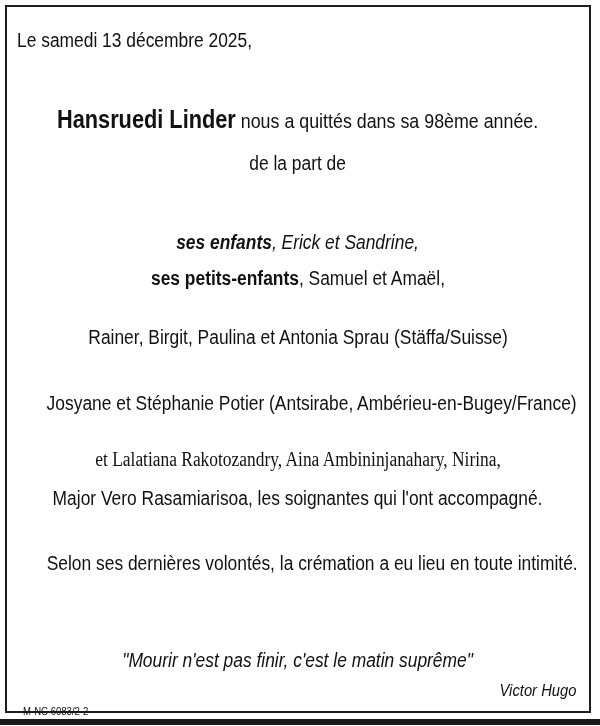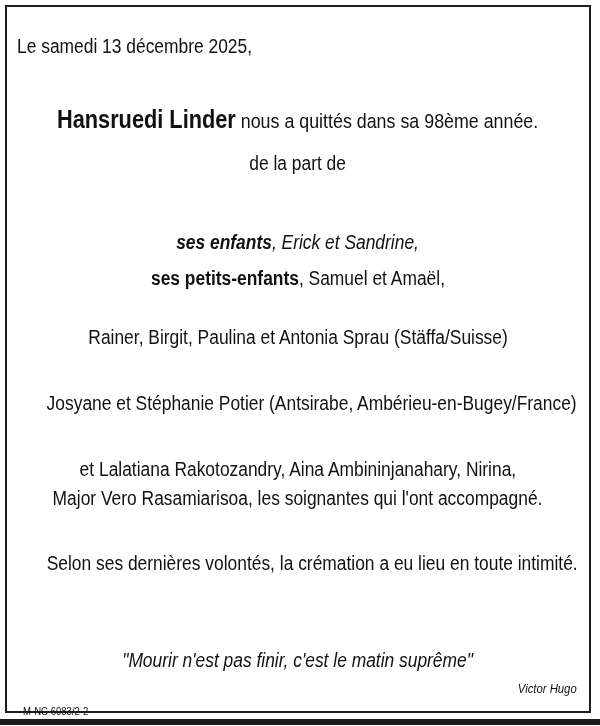--- a/index.html
+++ b/index.html
@@ -53,21 +53,21 @@
     background: #1a1a1a;
   }
 </style>
 </head>
 <body>
 
 <div class="page">
 
   <div class="frame">
 
-    <div class="line align-left" style="top:21px; left:10px;margin-top:6px;">
+    <div class="line align-left" style="top:21px; left:10px;">
       <span class="cond">Le samedi 13 décembre 2025,</span>
     </div>
 
     <div class="line" style="top:97px;">
       <span class="cond">
         <span class="name">Hansruedi Linder</span><span class="name-rest"> nous a quittés dans sa 98ème année.</span>
       </span>
     </div>
 
     <div class="line" style="top:144px;">
@@ -87,37 +87,37 @@
     </div>
 
     <div class="line" style="top:318px;">
       <span class="cond">Rainer, Birgit, Paulina et Antonia Sprau (Stäffa/Suisse)</span>
     </div>
 
     <div class="line" style="top:384px;">
       <span class="cond">Josyane et Stéphanie Potier (Antsirabe, Ambérieu-en-Bugey/France)</span>
     </div>
 
-    <div class="line" style="top:450px;">
+    <div class="line" style="top:440px;font-family:Liberation Serif, serif;">
       <span class="cond">et Lalatiana Rakotozandry, Aina Ambininjanahary, Nirina,</span>
     </div>
 
     <div class="line" style="top:544px;">
       <span class="cond">Selon ses dernières volontés, la crémation a eu lieu en toute intimité.</span>
     </div>
 
     <div class="line" style="top:479px;">
       <span class="cond">Major Vero Rasamiarisoa, les soignantes qui l'ont accompagné.</span>
     </div>
 
     <div class="line italic" style="top:641px;">
       <span class="cond">"Mourir n'est pas finir, c'est le matin suprême"</span>
     </div>
 
-    <div class="line italic align-right" style="top:674px; font-size:13px; padding-right:12px;">
+    <div class="line italic align-right" style="top:674px; font-size:17px; padding-right:12px;">
       <span class="cond">Victor Hugo</span>
     </div>
 
     <div class="line align-left ref" style="top:698px; left:16px;">
       <span class="cond">M-NC 6083/2-2</span>
     </div>
 
   </div>
 
   <div class="bottom-bar"></div>

